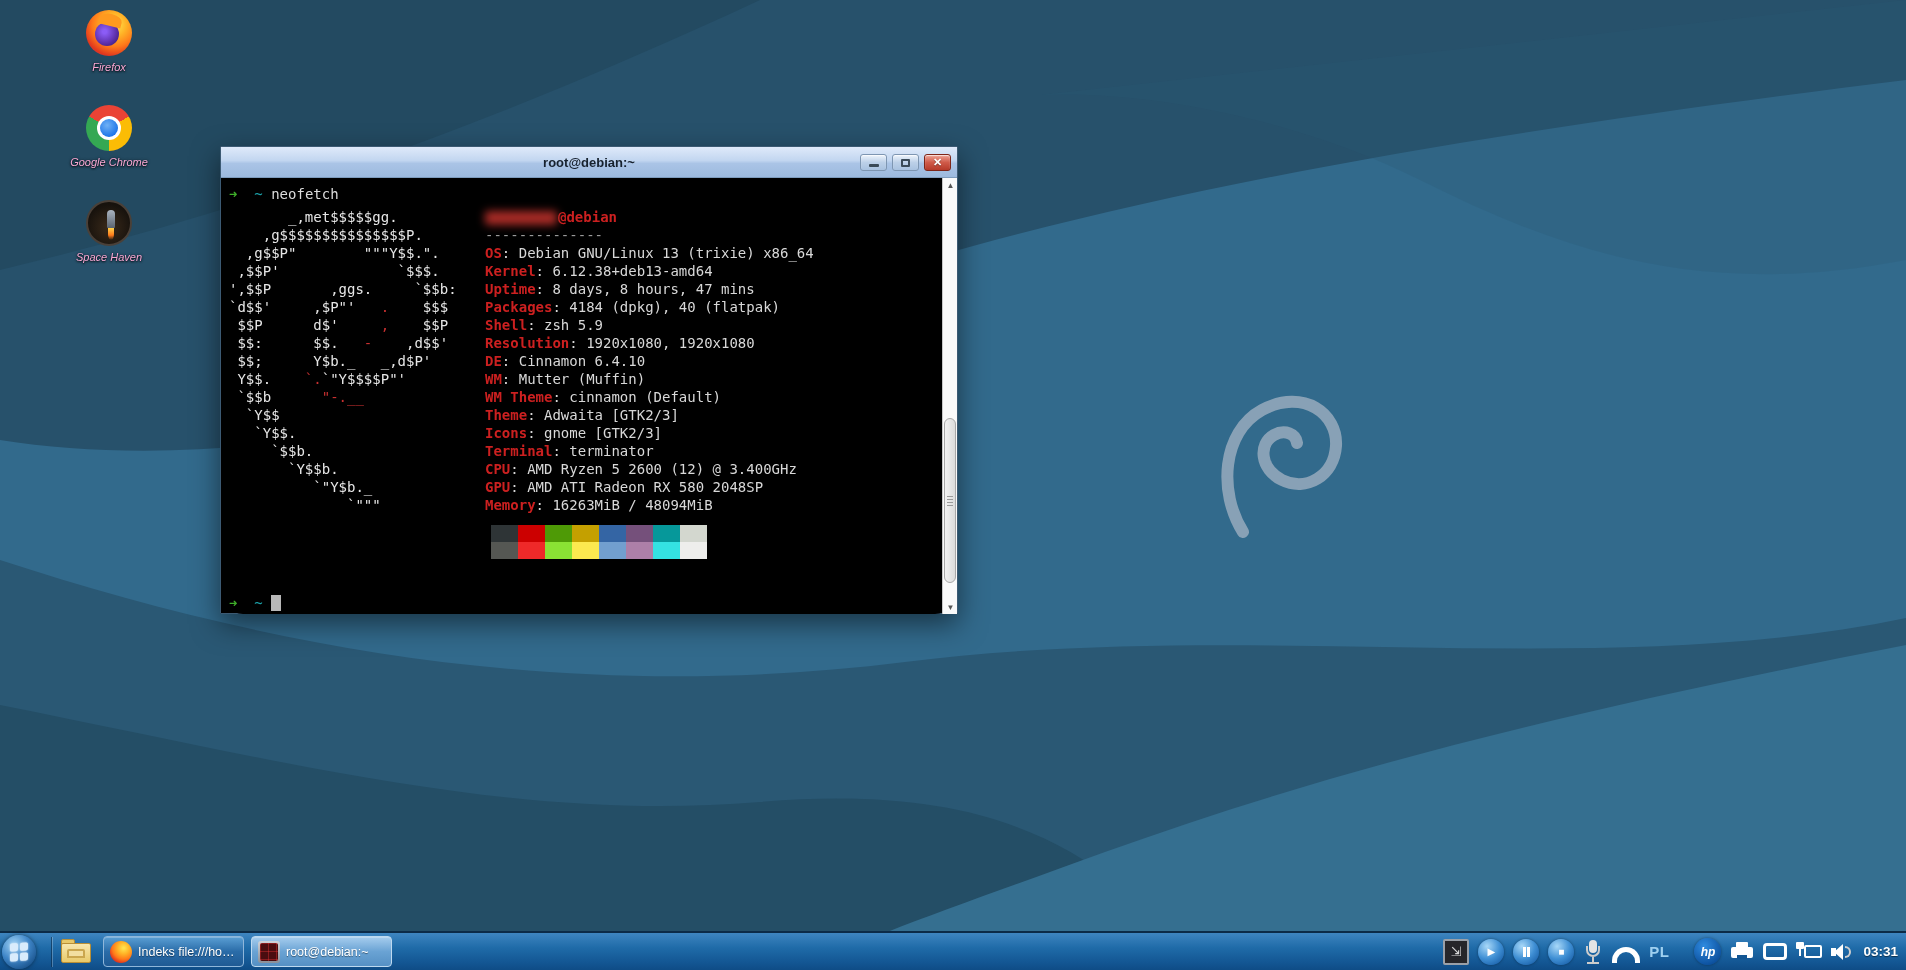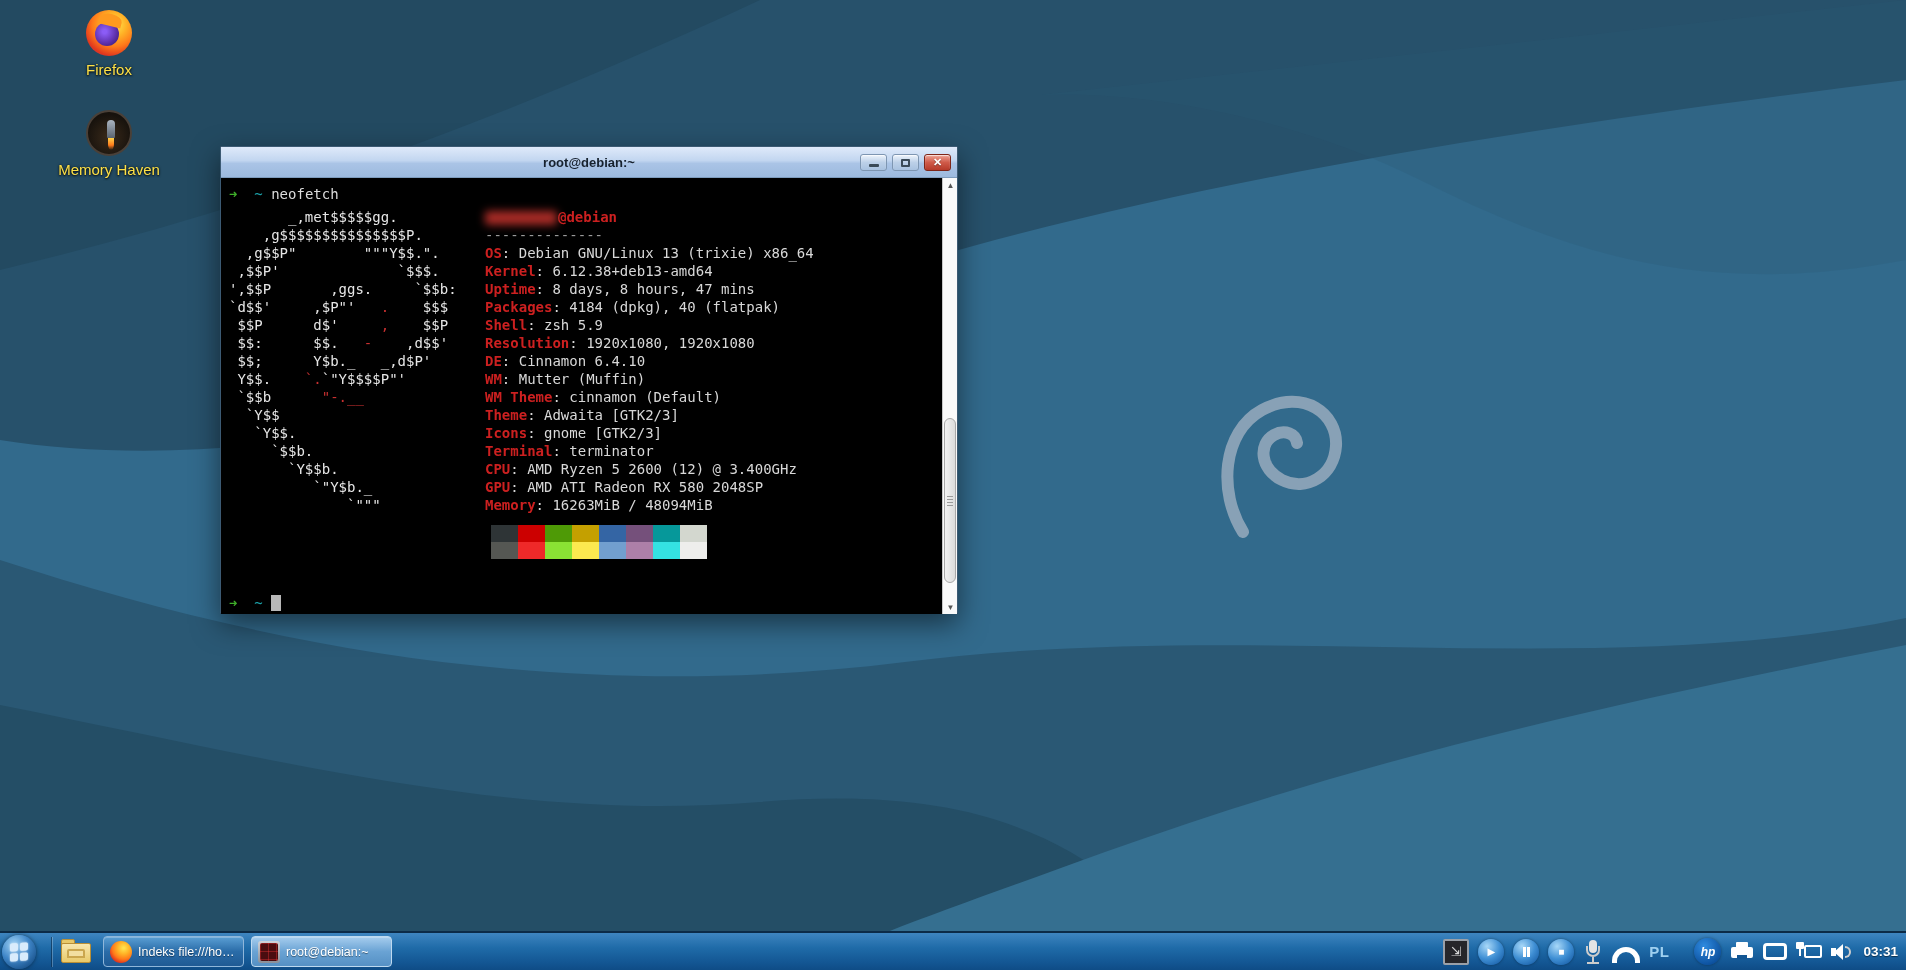--- a/index.html
+++ b/index.html
@@ -8,22 +8,22 @@
   #screen { position:relative; width:1906px; height:970px; overflow:hidden; }
 
   
   #wallpaper { position:absolute; inset:0; }
 
   
   #desktop-icons { position:absolute; left:44px; top:10px; width:130px; }
   .desk-item { width:130px; margin-bottom:32px; display:flex; flex-direction:column;
                align-items:center; cursor:default; }
   .desk-ico { width:46px; height:46px; margin-bottom:5px; position:relative; }
-  .desk-label { font-size:15px; color:#fde047; text-shadow:0 1px 2px rgba(0,0,0,.85), 0 0 3px rgba(0,0,0,.6);
-                white-space:nowrap; }
+  .desk-label { font-size:11px; color:#f9a8d4; text-shadow:0 1px 2px rgba(0,0,0,.85), 0 0 3px rgba(0,0,0,.6);
+                white-space:nowrap;font-style:italic; }
   .ico-firefox { border-radius:50%;
      background:radial-gradient(circle at 62% 32%, #ffe14d 4%, #ffb226 28%, #ff7a1a 52%, #e0371e 74%, #a42a8c 96%); }
   .ico-firefox::after { content:""; position:absolute; left:9px; top:12px; width:24px; height:24px;
      border-radius:50%; background:radial-gradient(circle at 40% 40%, #8b5cf6 10%, #5b2ea6 60%, #31176b 95%); }
   .ico-firefox::before { content:""; position:absolute; left:14px; top:4px; width:22px; height:12px;
      border-radius:50% 50% 0 0; background:#ff9a1f; transform:rotate(14deg); z-index:1; }
   .ico-gog { border-radius:50%; border:10px solid #9b1fe8;
      background:transparent; box-shadow:inset 0 0 0 1px #7a0fc0; }
   .ico-chrome { border-radius:50%;
      background:conic-gradient(from 60deg, #fbbc05 0 120deg, #34a853 120deg 240deg, #ea4335 240deg 360deg); }
@@ -48,21 +48,21 @@
   #title-text { font-size:13px; font-weight:bold; color:#17222e; }
   #win-buttons { position:absolute; right:6px; top:7px; display:flex; gap:5px; }
   .win-btn { width:27px; height:17px; border-radius:3px; border:1px solid #7e96b2;
      background:linear-gradient(#eef4fc, #bcd0e8 50%, #a9c2e0); display:flex; align-items:center;
      justify-content:center; font-size:10px; color:#333; cursor:pointer; box-shadow:0 1px 1px rgba(255,255,255,.7) inset; }
   .win-btn.close { background:linear-gradient(#efa396, #cf5a49 50%, #b53a2a); border-color:#7e2619; color:#fff; }
   .glyph-min { width:10px; height:3px; background:#3a4a58; border-radius:1px; margin-top:5px; }
   .glyph-max { width:9px; height:8px; border:2px solid #3a4a58; border-radius:1px; }
   .glyph-close { font-weight:bold; font-size:11px; color:#fff; text-shadow:0 1px 1px rgba(0,0,0,.4); }
 
-  #term-body { position:relative; width:100%; height:436px; background:#000; display:flex; }
+  #term-body { position:relative; width:100%; height:436px; background:#000; display:flex;border-radius:22px; }
   #term-content { position:relative; flex:1; overflow:hidden;
      font-family:"DejaVu Sans Mono", monospace; font-size:14px; line-height:18px; color:#d8d8d8; }
   .t-green { color:#3fae2a; } .t-cyan { color:#1ba0a8; } .t-white { color:#dcdcdc; }
   .t-red { color:#cc2020; font-weight:bold; } .t-red-n { color:#c83030; }
   #prompt-top { position:absolute; left:8px; top:7px; white-space:pre; }
   #ascii-art { position:absolute; left:8px; top:30px; white-space:pre; color:#e6e6e6; }
   #ascii-art div { height:18px; }
   #info-col { position:absolute; left:264px; top:30px; white-space:pre; }
   #info-col .iline { height:18px; }
   .blur-user { display:inline-block; vertical-align:middle; width:72px; height:14px; margin-right:1px;
@@ -177,22 +177,26 @@
       <path d="M 1243 532 C 1218 492 1222 432 1262 410 C 1304 388 1338 414 1336 446 C 1334 476 1306 492 1282 480 C 1260 469 1258 444 1274 435 C 1285 429 1296 434 1297 443" fill="none" stroke="#8fa6ba" stroke-width="12" stroke-linecap="round" opacity="0.92"></path>
     </g>
   </svg>
 
   <div id="desktop-icons">
       <div class="desk-item">
         <div class="desk-ico ico-firefox"></div>
         <div class="desk-label">Firefox</div>
       </div>
       <div class="desk-item">
+        <div class="desk-ico ico-chrome"></div>
+        <div class="desk-label">Google Chrome</div>
+      </div>
+      <div class="desk-item">
         <div class="desk-ico ico-spacehaven"></div>
-        <div class="desk-label">Memory Haven</div>
+        <div class="desk-label">Space Haven</div>
       </div>
     </div>
 
   <div id="term-window">
     <div id="titlebar">
       <span id="title-text">root@debian:~</span>
       <div id="win-buttons">
         <div class="win-btn">
             <span class="glyph-min"></span>
           </div>

